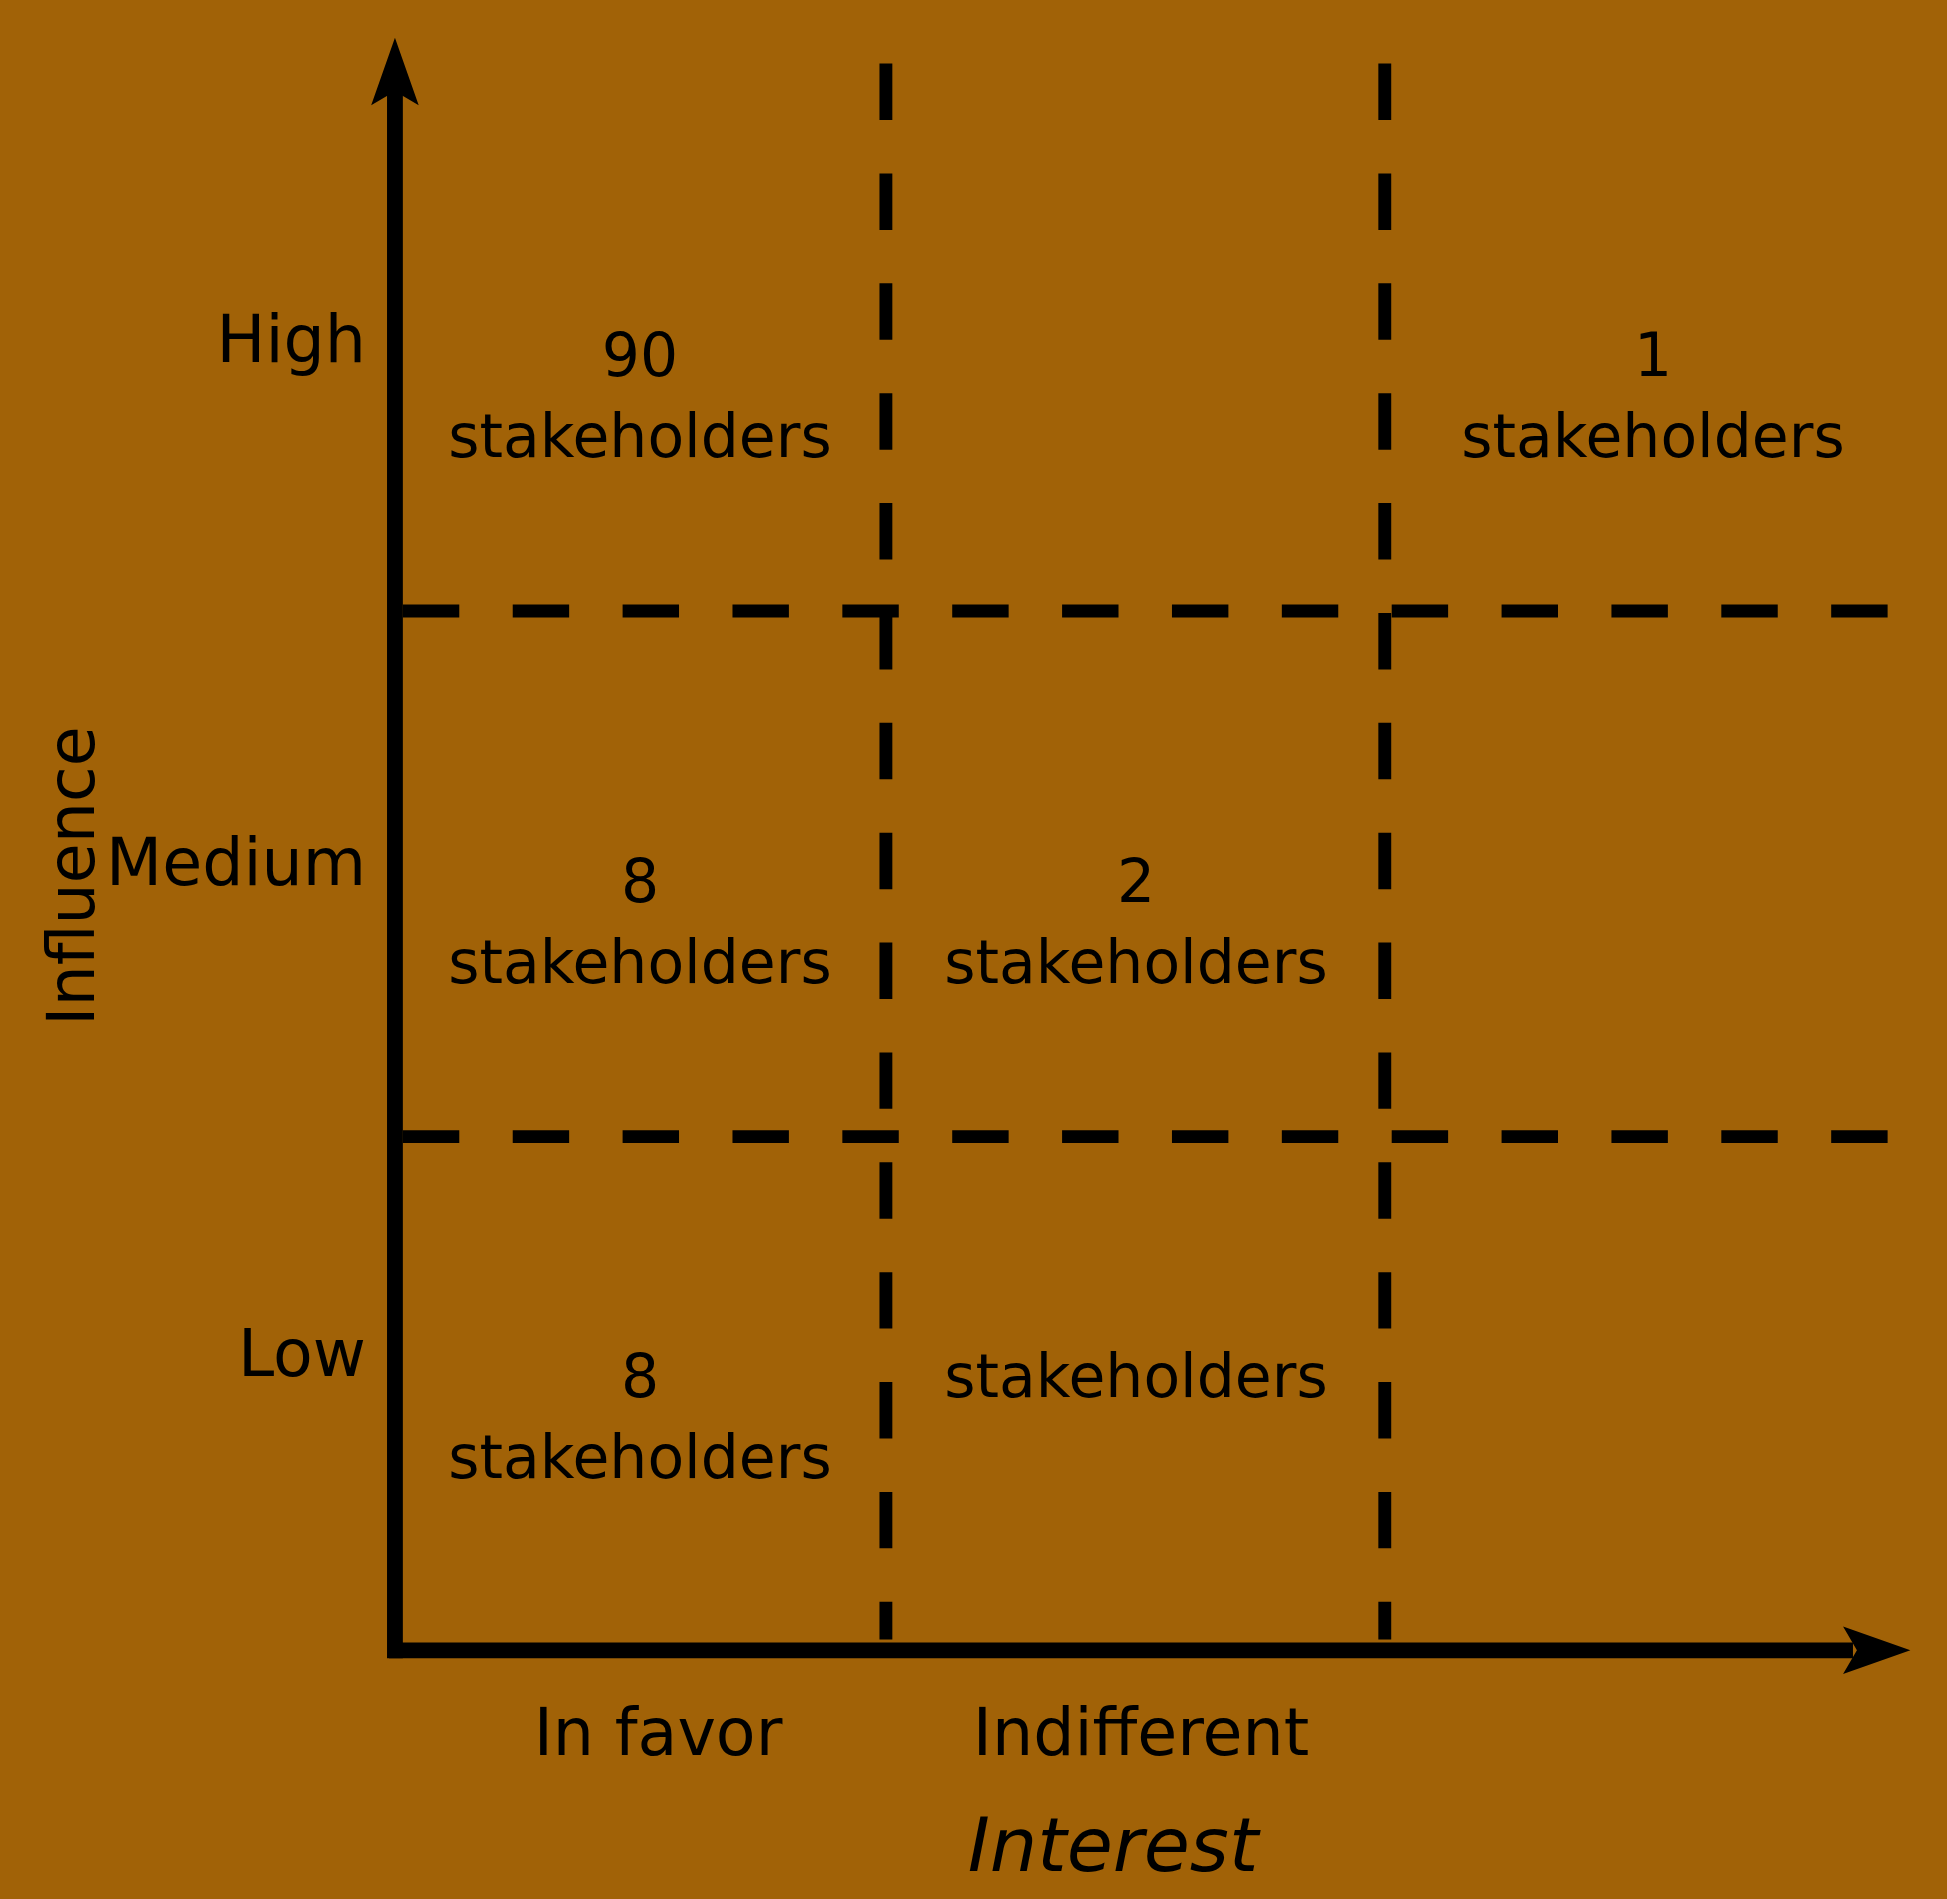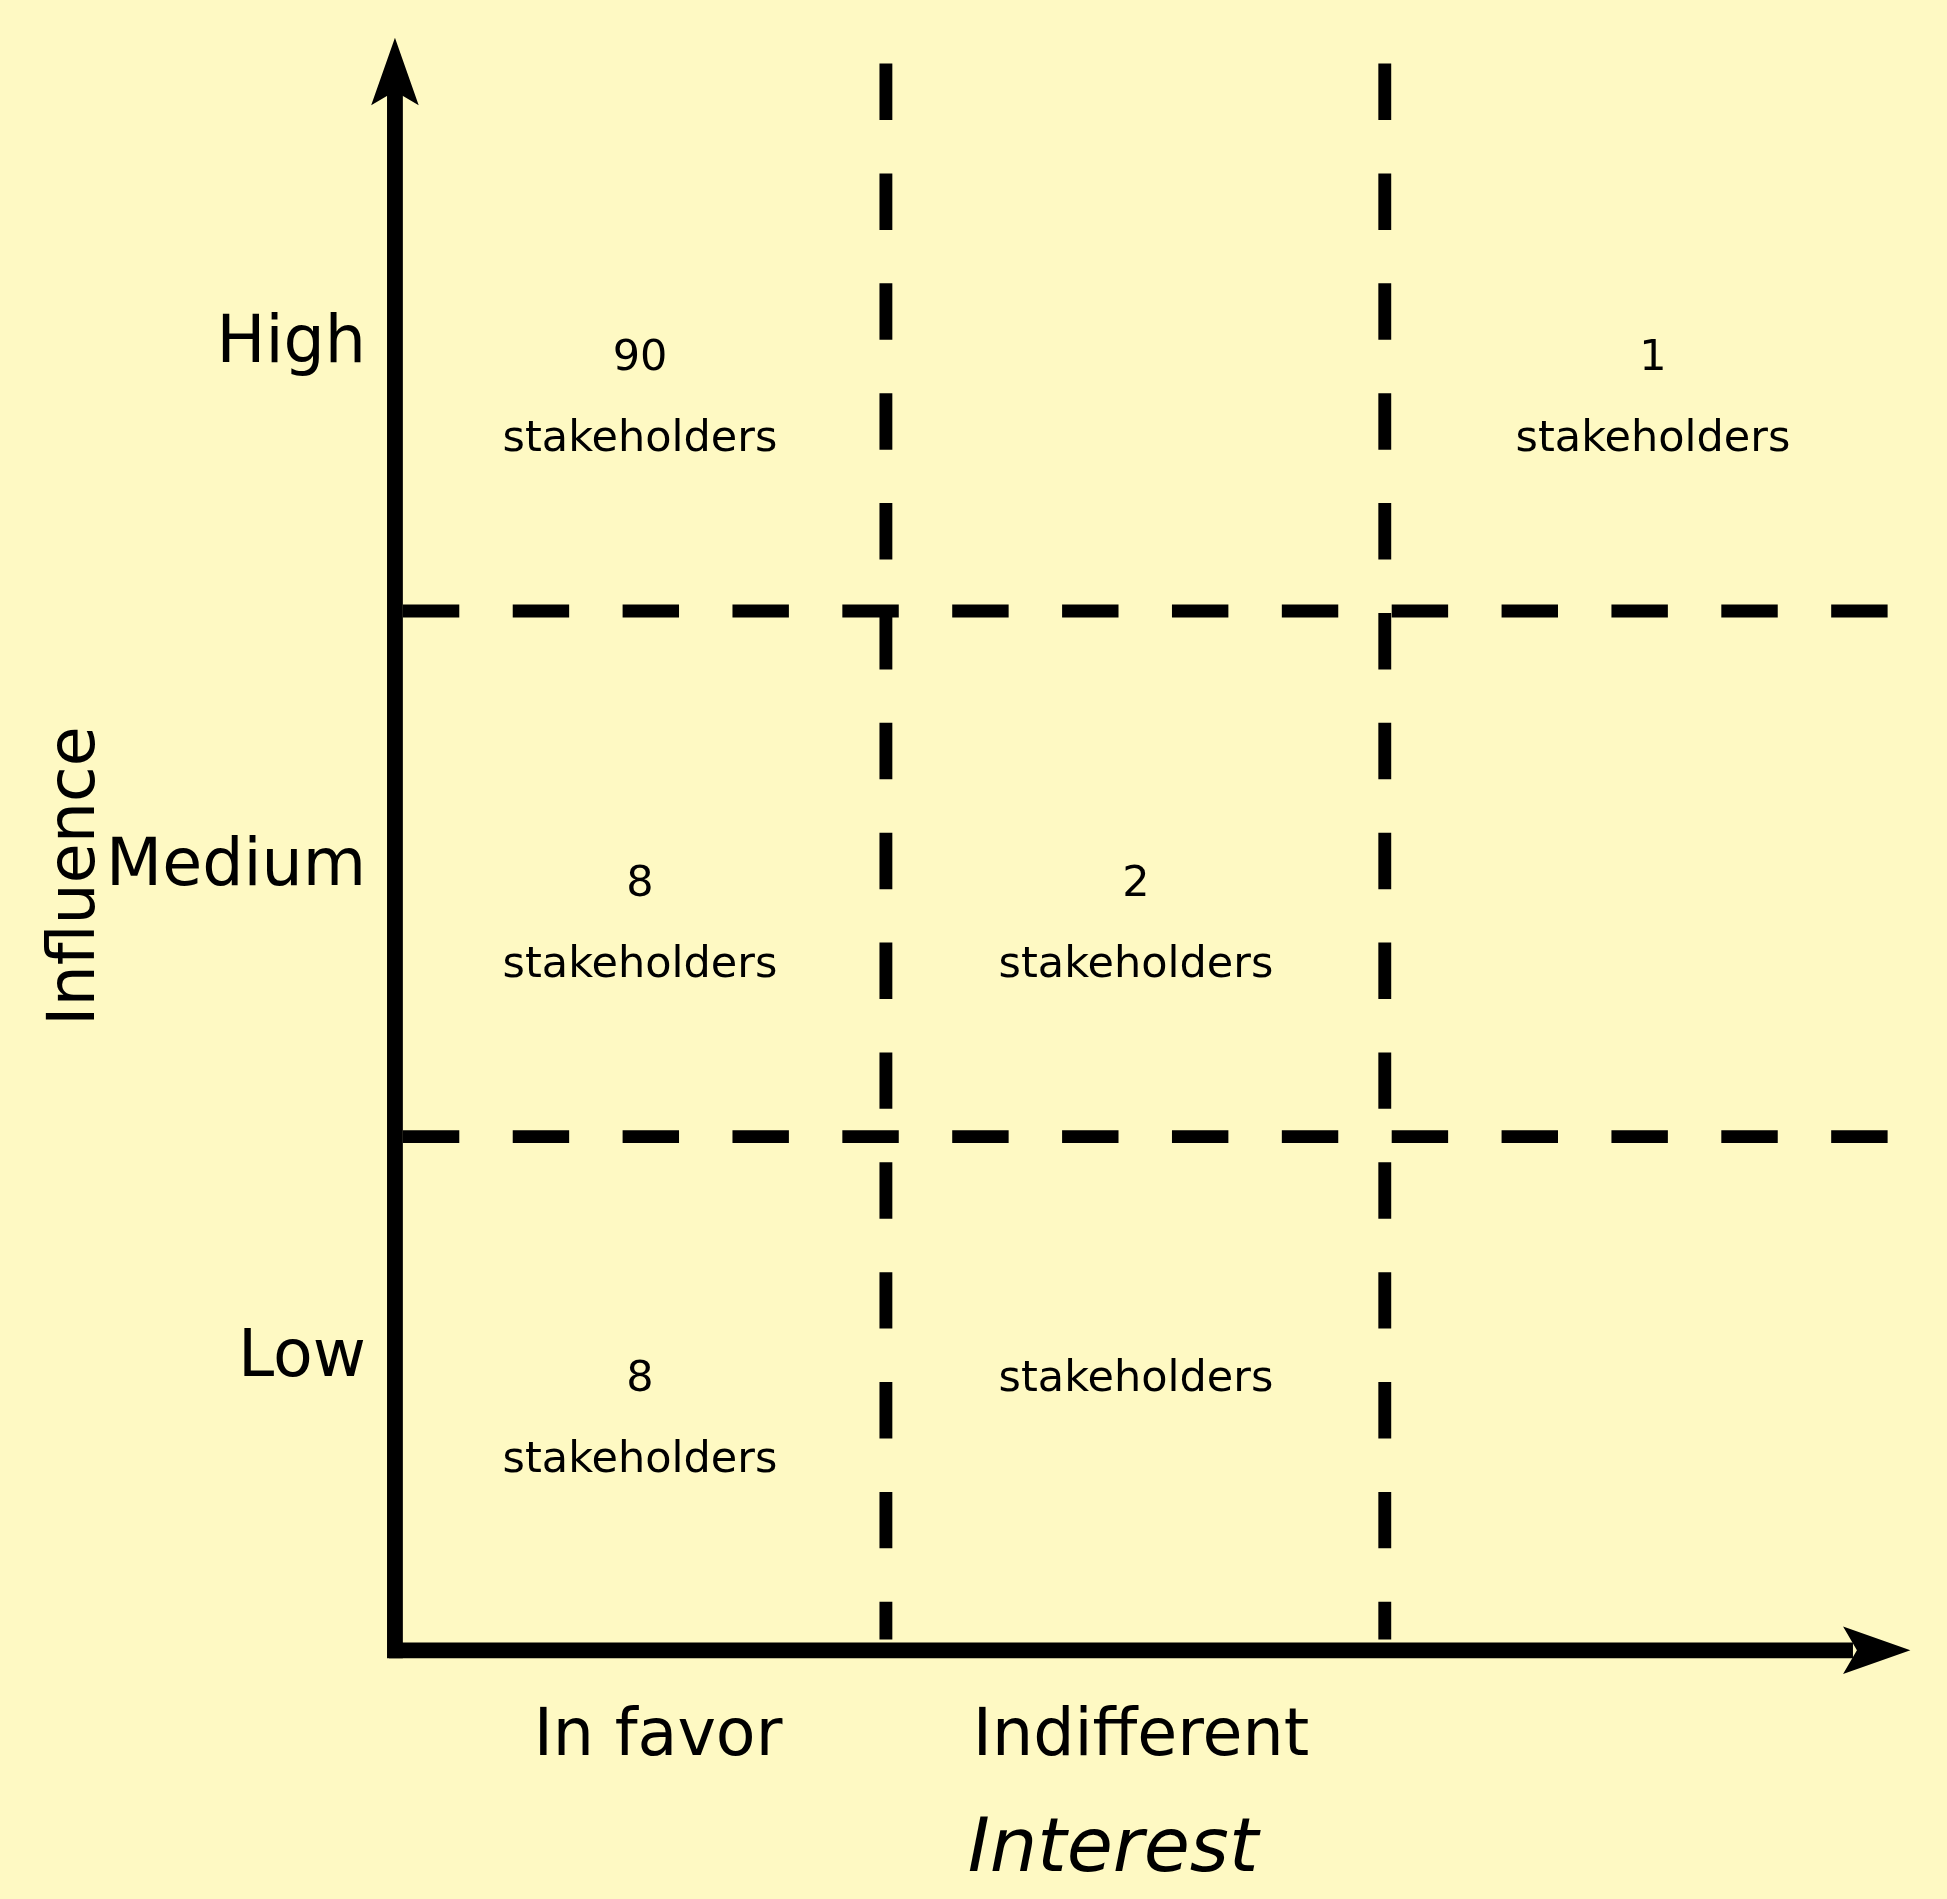--- a/index.html
+++ b/index.html
@@ -1,19 +1,19 @@
 <!DOCTYPE html>
 <html><head>
 <meta charset="utf-8">
 <style>
   html,body{margin:0;padding:0;background:#ffffff;}
   #canvas{
     position:relative;
     width:1947px;height:1900px;
-    background:#fef9c3;
+    background:#a16207;
     font-family:"DejaVu Sans","Liberation Sans",sans-serif;
     color:#000000;
     overflow:hidden;
   }
   #axes-svg{position:absolute;left:0;top:0;width:1947px;height:1900px;}
   .ytick{
     position:absolute;
     right:1581px;
     font-size:65px;line-height:65px;
     text-align:right;white-space:nowrap;
@@ -21,21 +21,21 @@
   .xtick{
     position:absolute;
     top:1700px;
     transform:translateX(-50%);
     font-size:65px;line-height:65px;
     text-align:right;white-space:nowrap;
   }
   .cell{
     position:absolute;
     transform:translateX(-50%);
-    font-size:43px;line-height:81px;
+    font-size:60px;line-height:81px;
     text-align:center;white-space:nowrap;
   }
   #x-axis-title{
     position:absolute;
     left:1113px;top:1808px;
     transform:translateX(-50%);
     font-size:75px;line-height:75px;
     text-align:right;white-space:nowrap;font-style:italic;
   }
   #y-axis-title{

